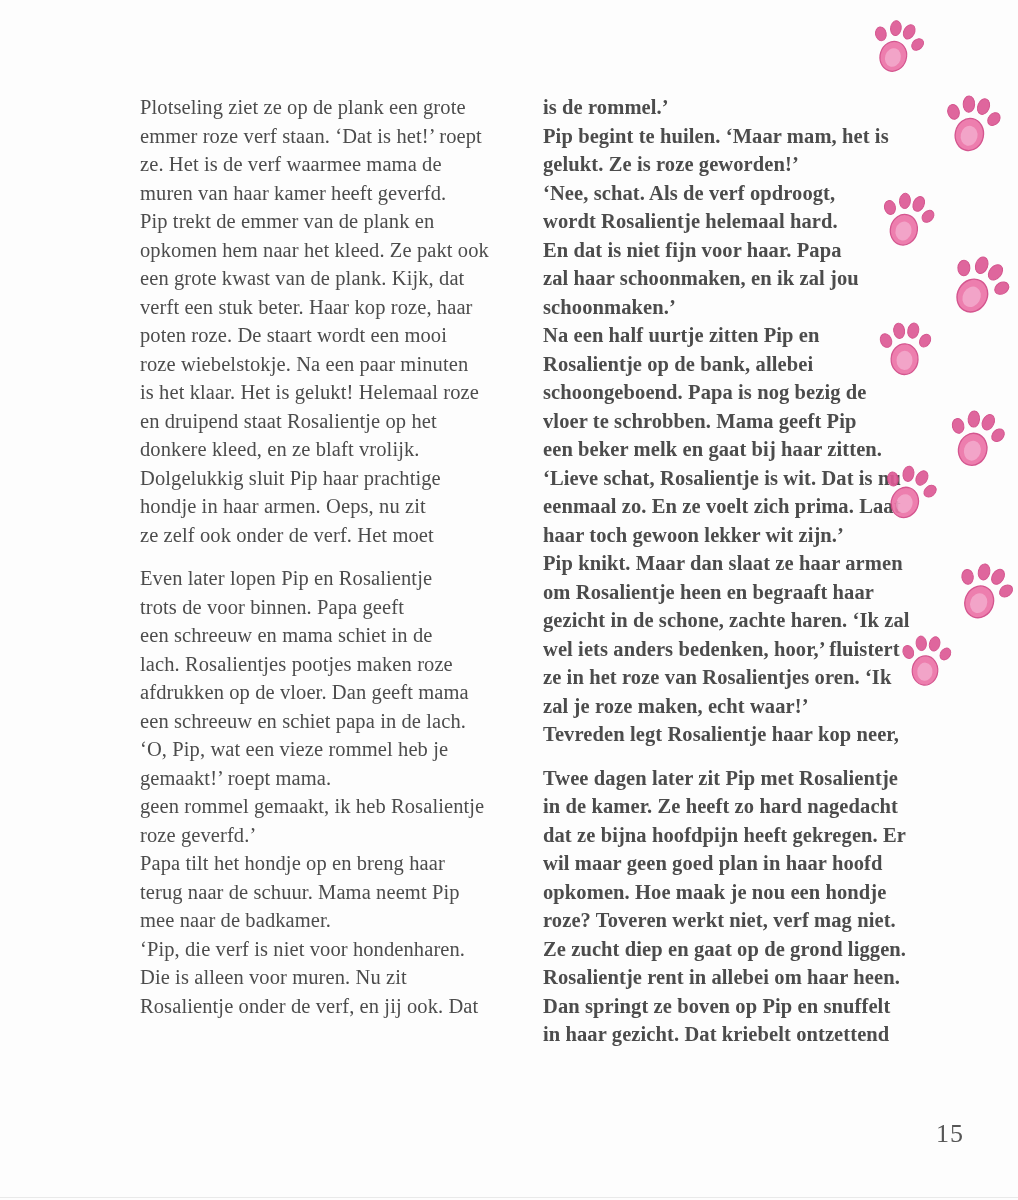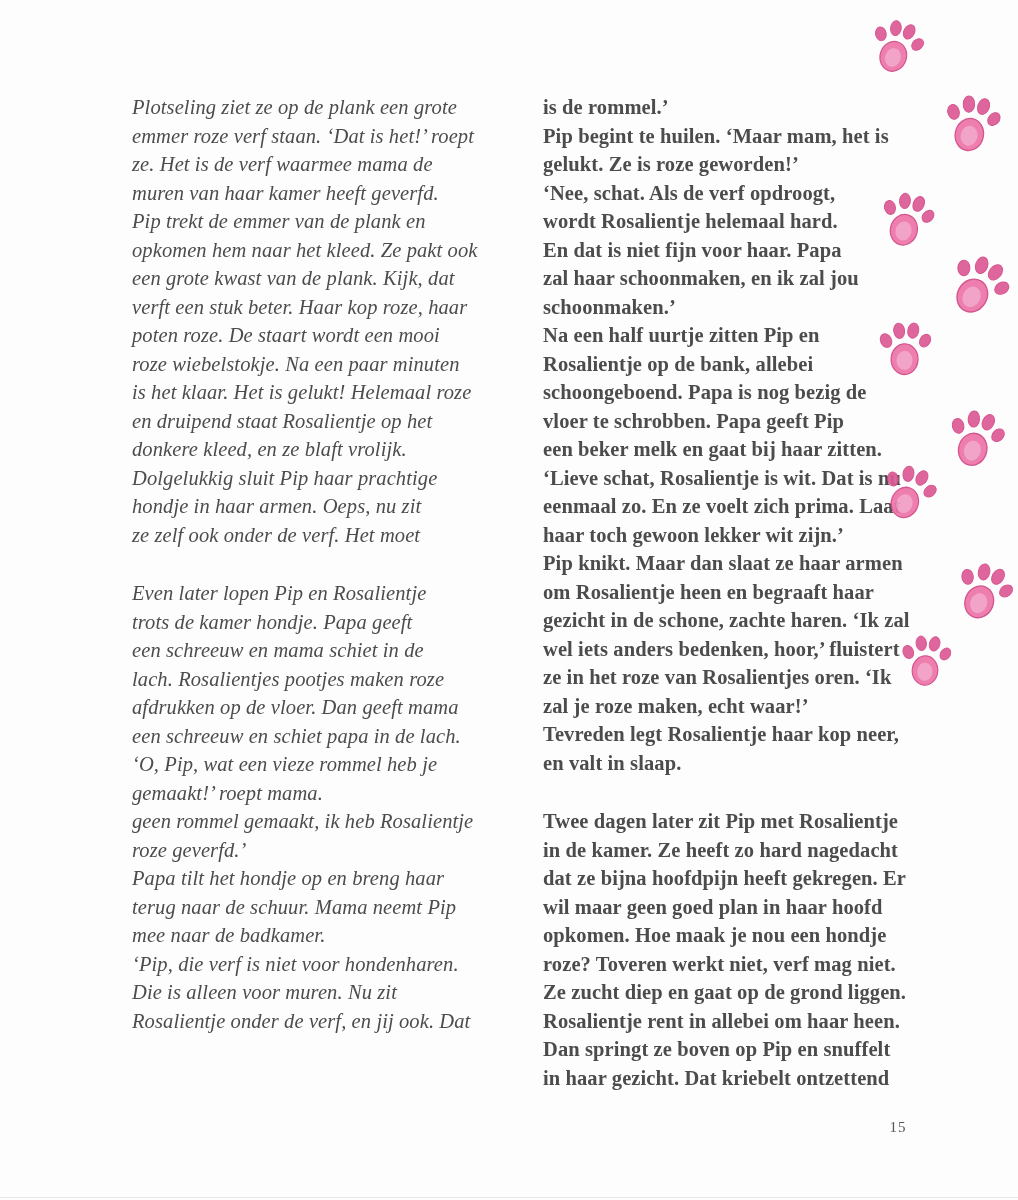--- a/index.html
+++ b/index.html
@@ -15,51 +15,51 @@
     background: #fdfdfd;
     overflow: hidden;
   }
   .column {
     position: absolute;
     top: 93px;
     color: #4c4c4c;
     font-size: 20.5px;
     letter-spacing: 0.1px;
   }
-  .column-left  { left: 132px; width: 380px; font-style: italic; }
+  .column-left  { left: 140px; width: 380px; }
   .column-right { left: 543px; width: 385px; font-weight: bold; }
   .line {
     height: 28.5px;
     line-height: 28.5px;
     white-space: nowrap;
   }
-  .paragraph + .paragraph { margin-top: 30px; }
+  .paragraph + .paragraph { margin-top: 15px; }
   .paw-layer {
     position: absolute;
     left: 0; top: 0;
     width: 1018px; height: 1200px;
     pointer-events: none;
   }
   .paw {
     position: absolute;
     width: 64px;
     height: 64px;
     opacity: 0.92;
   }
   .toe       { fill: var(--paw-toe); stroke: var(--paw-outline); stroke-width: 1.5; }
   .pad       { fill: var(--paw-main); stroke: var(--paw-outline); stroke-width: 2; }
   .pad-light { fill: var(--paw-light); opacity: 0.8; }
   .page-number {
     position: absolute;
-    left: 878px;
+    left: 930px;
     top: 1119px;
     width: 40px;
     text-align: center;
     color: #565656;
-    font-size: 15px;
+    font-size: 26px;
     letter-spacing: 1px;
   }
   .scan-edge-bottom {
     position: absolute;
     left: 0;
     bottom: 2px;
     width: 100%;
     height: 1px;
     background: #e9e9e9;
   }
@@ -83,21 +83,21 @@
         <div class="line">roze wiebelstokje. Na een paar minuten</div>
         <div class="line">is het klaar. Het is gelukt! Helemaal roze</div>
         <div class="line">en druipend staat Rosalientje op het</div>
         <div class="line">donkere kleed, en ze blaft vrolijk.</div>
         <div class="line">Dolgelukkig sluit Pip haar prachtige</div>
         <div class="line">hondje in haar armen. Oeps, nu zit</div>
         <div class="line">ze zelf ook onder de verf. Het moet</div>
       </div>
       <div class="paragraph">
         <div class="line">Even later lopen Pip en Rosalientje</div>
-        <div class="line">trots de kamer hondje. Papa geeft</div>
+        <div class="line">trots de voor binnen. Papa geeft</div>
         <div class="line">een schreeuw en mama schiet in de</div>
         <div class="line">lach. Rosalientjes pootjes maken roze</div>
         <div class="line">afdrukken op de vloer. Dan geeft mama</div>
         <div class="line">een schreeuw en schiet papa in de lach.</div>
         <div class="line">‘O, Pip, wat een vieze rommel heb je</div>
         <div class="line">gemaakt!’ roept mama.</div>
         <div class="line">geen rommel gemaakt, ik heb Rosalientje</div>
         <div class="line">roze geverfd.’</div>
         <div class="line">Papa tilt het hondje op en breng haar</div>
         <div class="line">terug naar de schuur. Mama neemt Pip</div>
@@ -114,33 +114,32 @@
         <div class="line">Pip begint te huilen. ‘Maar mam, het is</div>
         <div class="line">gelukt. Ze is roze geworden!’</div>
         <div class="line">‘Nee, schat. Als de verf opdroogt,</div>
         <div class="line">wordt Rosalientje helemaal hard.</div>
         <div class="line">En dat is niet fijn voor haar. Papa</div>
         <div class="line">zal haar schoonmaken, en ik zal jou</div>
         <div class="line">schoonmaken.’</div>
         <div class="line">Na een half uurtje zitten Pip en</div>
         <div class="line">Rosalientje op de bank, allebei</div>
         <div class="line">schoongeboend. Papa is nog bezig de</div>
-        <div class="line">vloer te schrobben. Papa geeft Pip</div>
+        <div class="line">vloer te schrobben. Mama geeft Pip</div>
         <div class="line">een beker melk en gaat bij haar zitten.</div>
         <div class="line">‘Lieve schat, Rosalientje is wit. Dat is nu</div>
         <div class="line">eenmaal zo. En ze voelt zich prima. Laat</div>
         <div class="line">haar toch gewoon lekker wit zijn.’</div>
         <div class="line">Pip knikt. Maar dan slaat ze haar armen</div>
         <div class="line">om Rosalientje heen en begraaft haar</div>
         <div class="line">gezicht in de schone, zachte haren. ‘Ik zal</div>
         <div class="line">wel iets anders bedenken, hoor,’ fluistert</div>
         <div class="line">ze in het roze van Rosalientjes oren. ‘Ik</div>
         <div class="line">zal je roze maken, echt waar!’</div>
         <div class="line">Tevreden legt Rosalientje haar kop neer,</div>
-        <div class="line">en valt in slaap.</div>
       </div>
       <div class="paragraph">
         <div class="line">Twee dagen later zit Pip met Rosalientje</div>
         <div class="line">in de kamer. Ze heeft zo hard nagedacht</div>
         <div class="line">dat ze bijna hoofdpijn heeft gekregen. Er</div>
         <div class="line">wil maar geen goed plan in haar hoofd</div>
         <div class="line">opkomen. Hoe maak je nou een hondje</div>
         <div class="line">roze? Toveren werkt niet, verf mag niet.</div>
         <div class="line">Ze zucht diep en gaat op de grond liggen.</div>
         <div class="line">Rosalientje rent in allebei om haar heen.</div>

